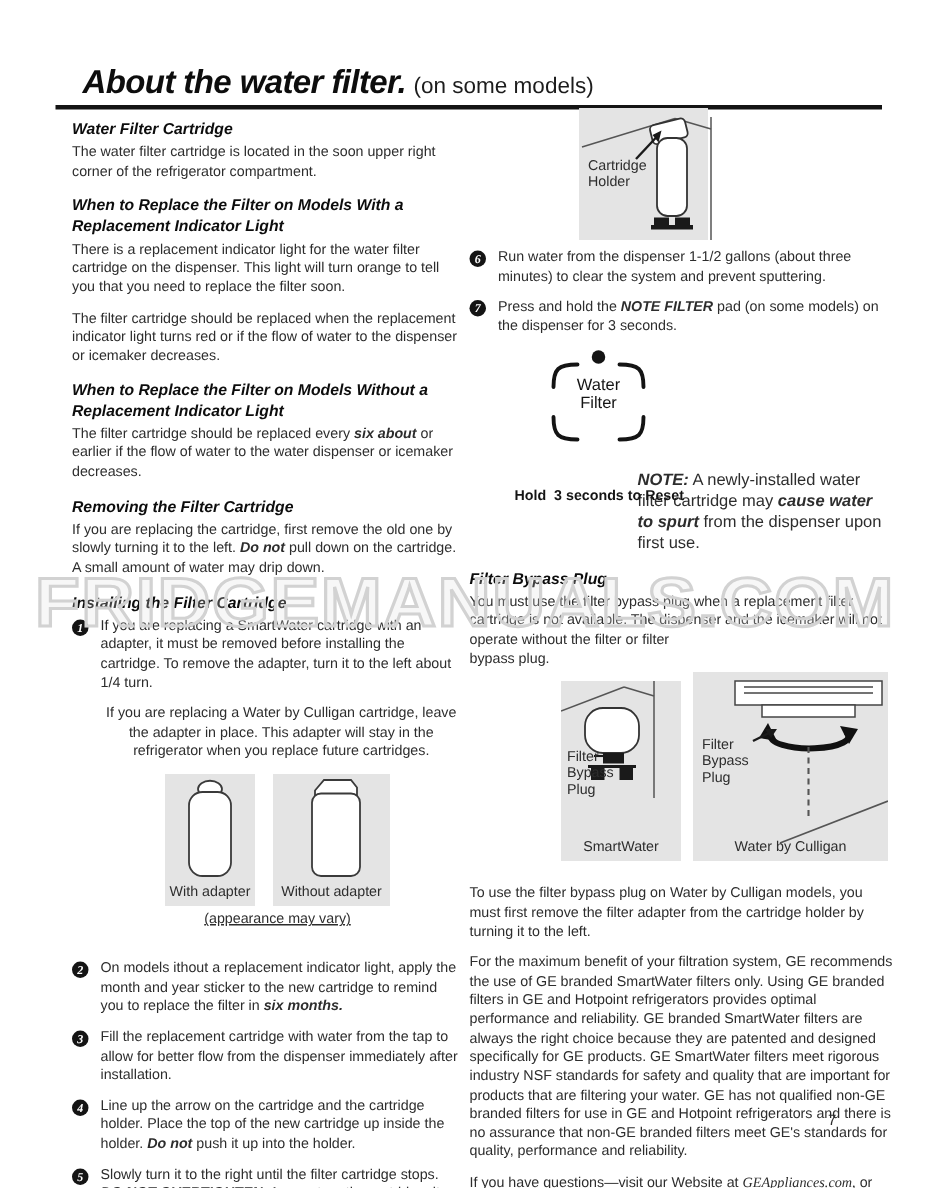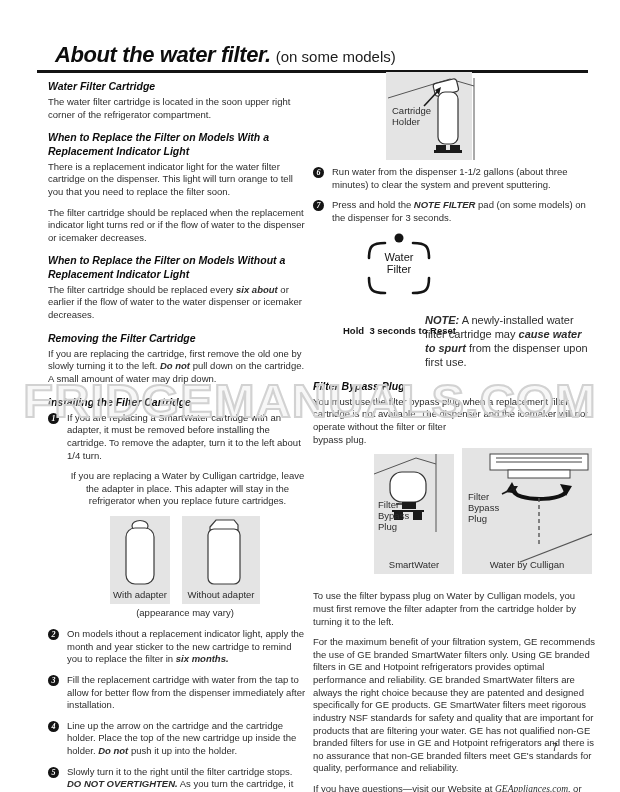--- a/index.html
+++ b/index.html
@@ -26,24 +26,24 @@
   .step .num{
     position:absolute; left:0; top:1px; width:11px; height:11px; background:#141414; color:#fff;
     border-radius:50%; font-size:8px; line-height:11px; text-align:center;
     font-family:"Liberation Serif", serif; font-style:italic; font-weight:bold;
   }
   
   .figbox{background:#e4e4e4;}
   .fig-cap{position:absolute; left:0; right:0; bottom:4px; text-align:center; font-size:9.5px; color:#2d2d2d;}
   .fig-label{position:absolute; font-size:9.5px; line-height:1.15; color:#2d2d2d;}
   
-  .fig-adapter{position:relative; height:104px; margin:2px 0 8px 0;}
+  .fig-adapter{position:relative; height:104px; margin:2px 0 20px 0;}
   .adapter-left{position:absolute; left:62px; top:0; width:60px; height:88px;}
   .adapter-right{position:absolute; left:134px; top:0; width:78px; height:88px;}
-  .fig-note{position:absolute; left:62px; top:91px; width:150px; text-align:center; font-size:9.5px;}
+  .fig-note{position:absolute; left:62px; top:91px; width:150px; text-align:center; font-size:9.5px;text-decoration:underline;}
   
   .sp-holder{height:94px;}
   .fig-holder{position:absolute; left:73px; top:0; width:86px; height:88px;}
   .fig-holder .fig-label{left:6px; top:34px; width:54px;}
   
   .fig-pad{position:relative; height:78px; margin-top:2px;}
   .pad-svg{position:absolute; left:52px; top:0;}
   .pad-text{position:absolute; left:52px; top:18px; width:68px; text-align:center; font-size:11px; color:#141414; line-height:1.15;}
   .pad-cap{position:absolute; left:30px; top:64px; font-size:9.5px; font-weight:bold; color:#141414; white-space:pre;margin-top:28px;}
   

